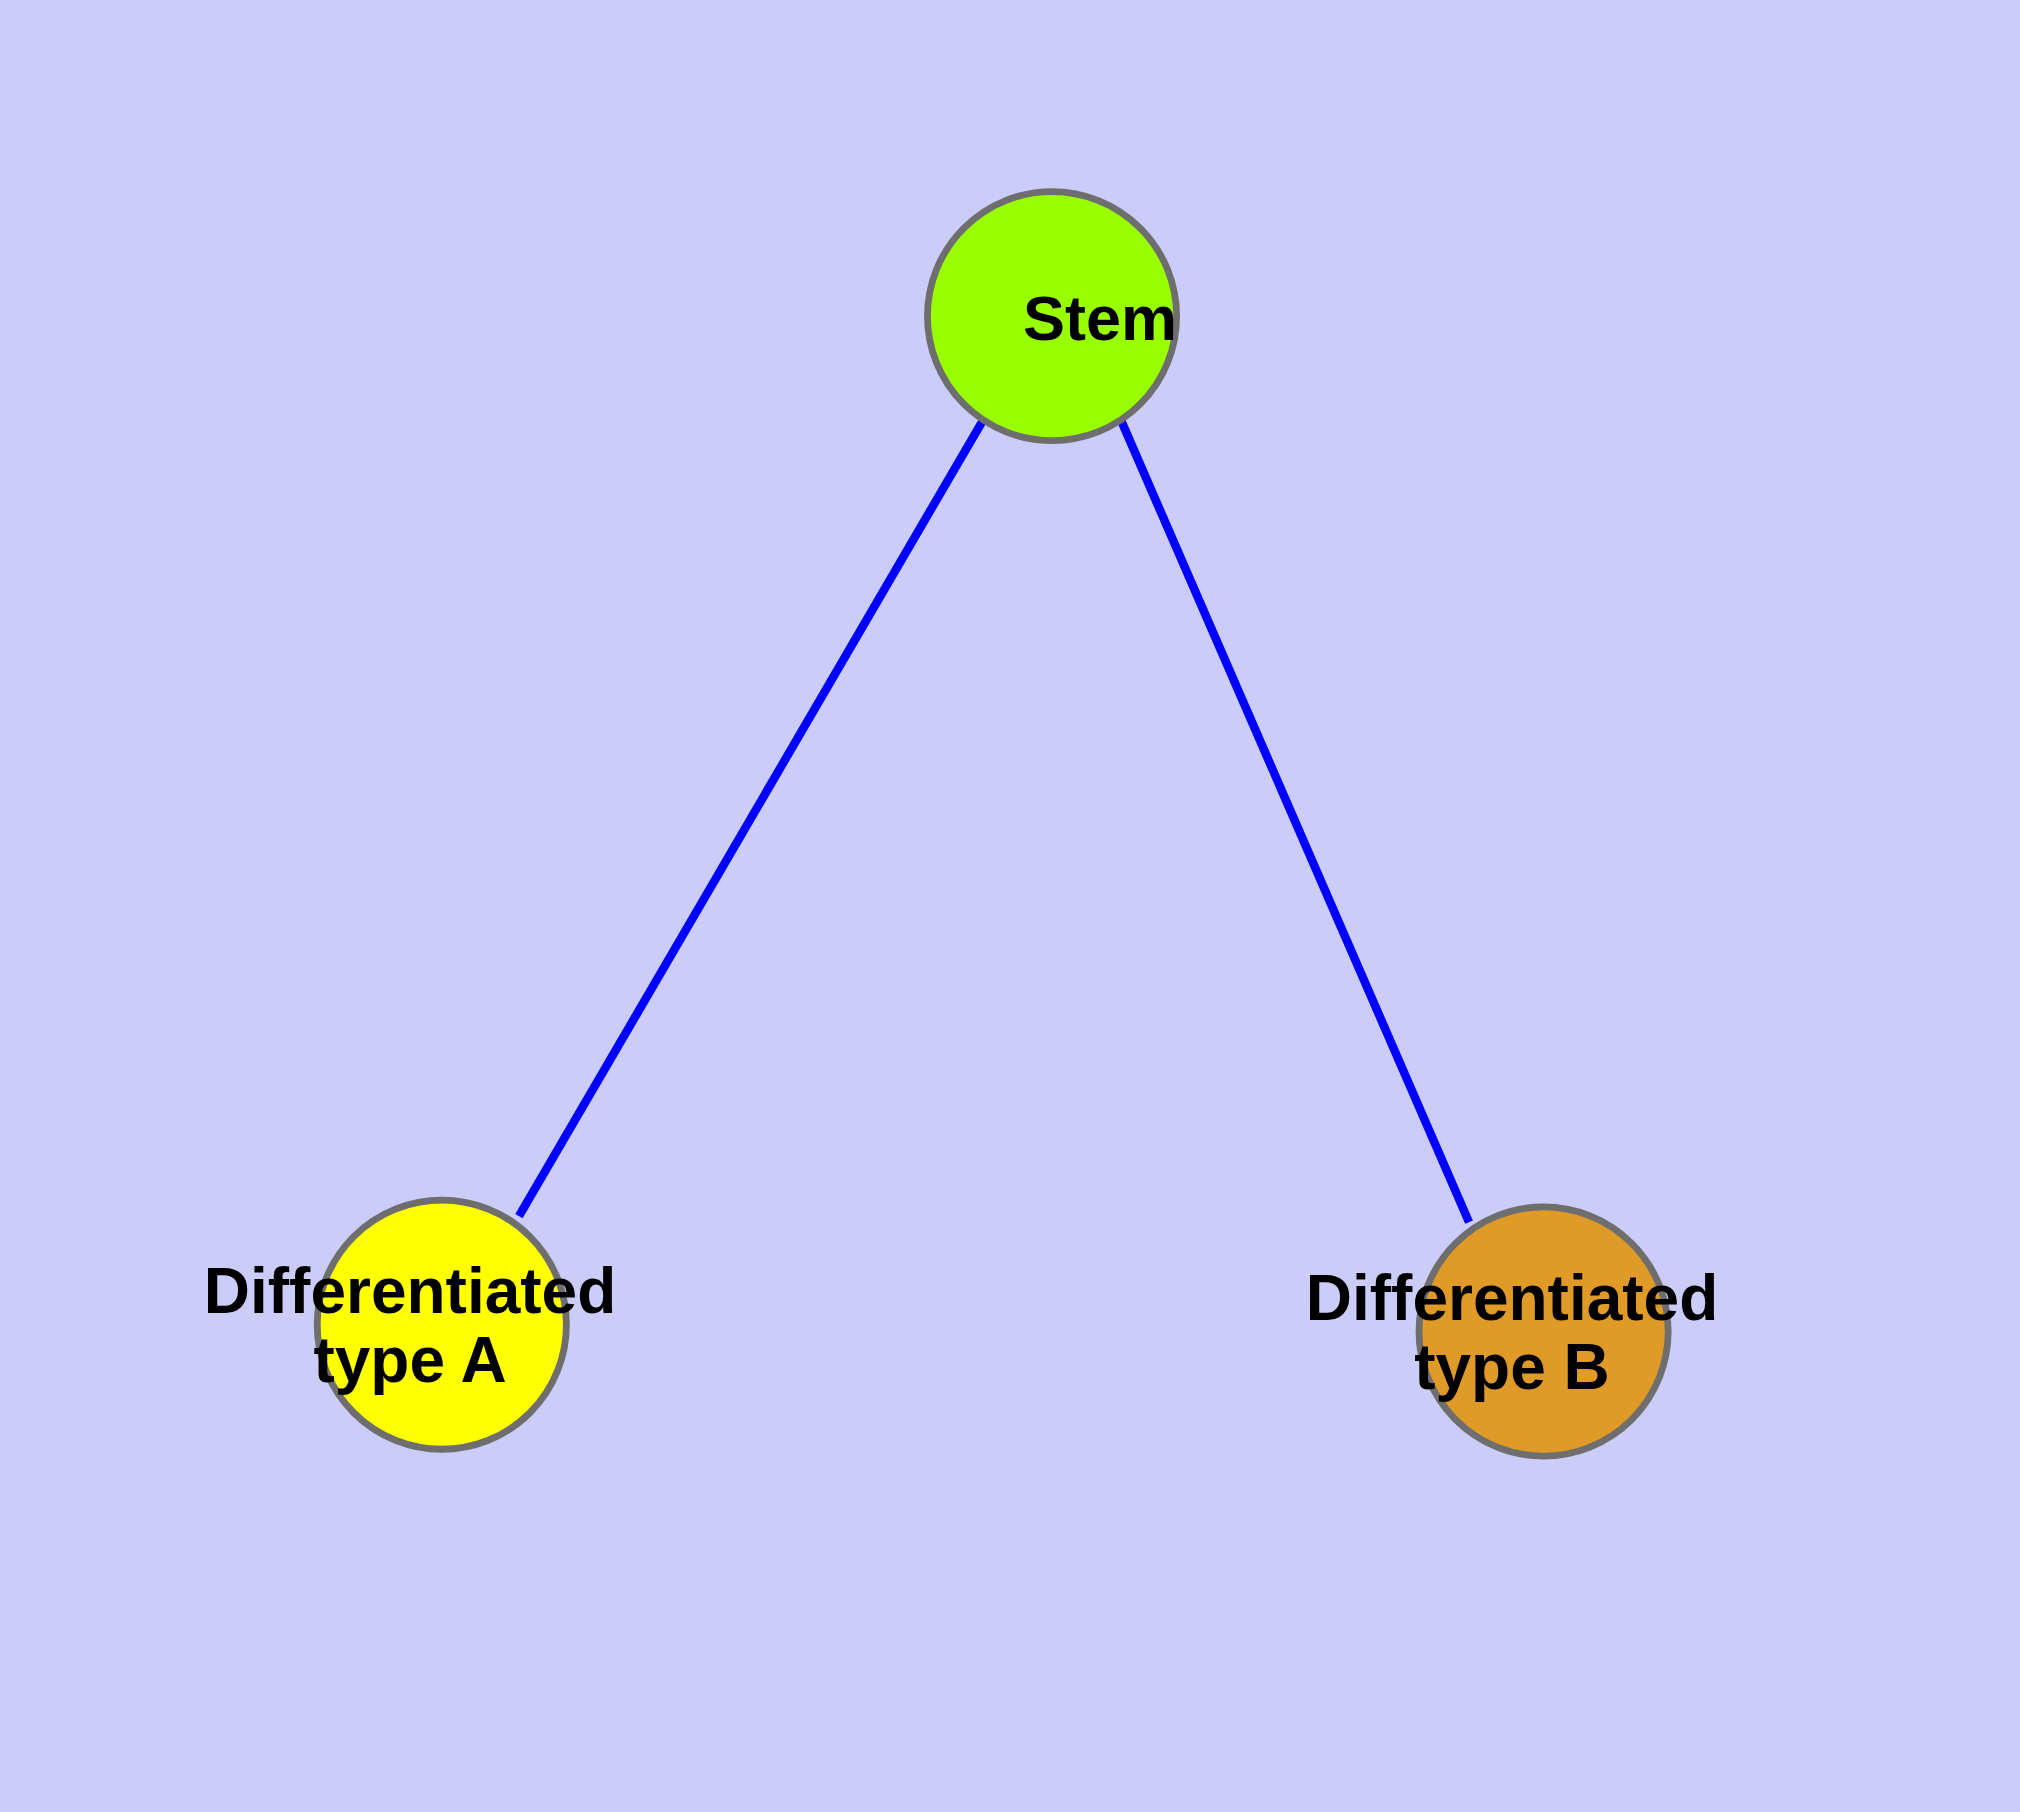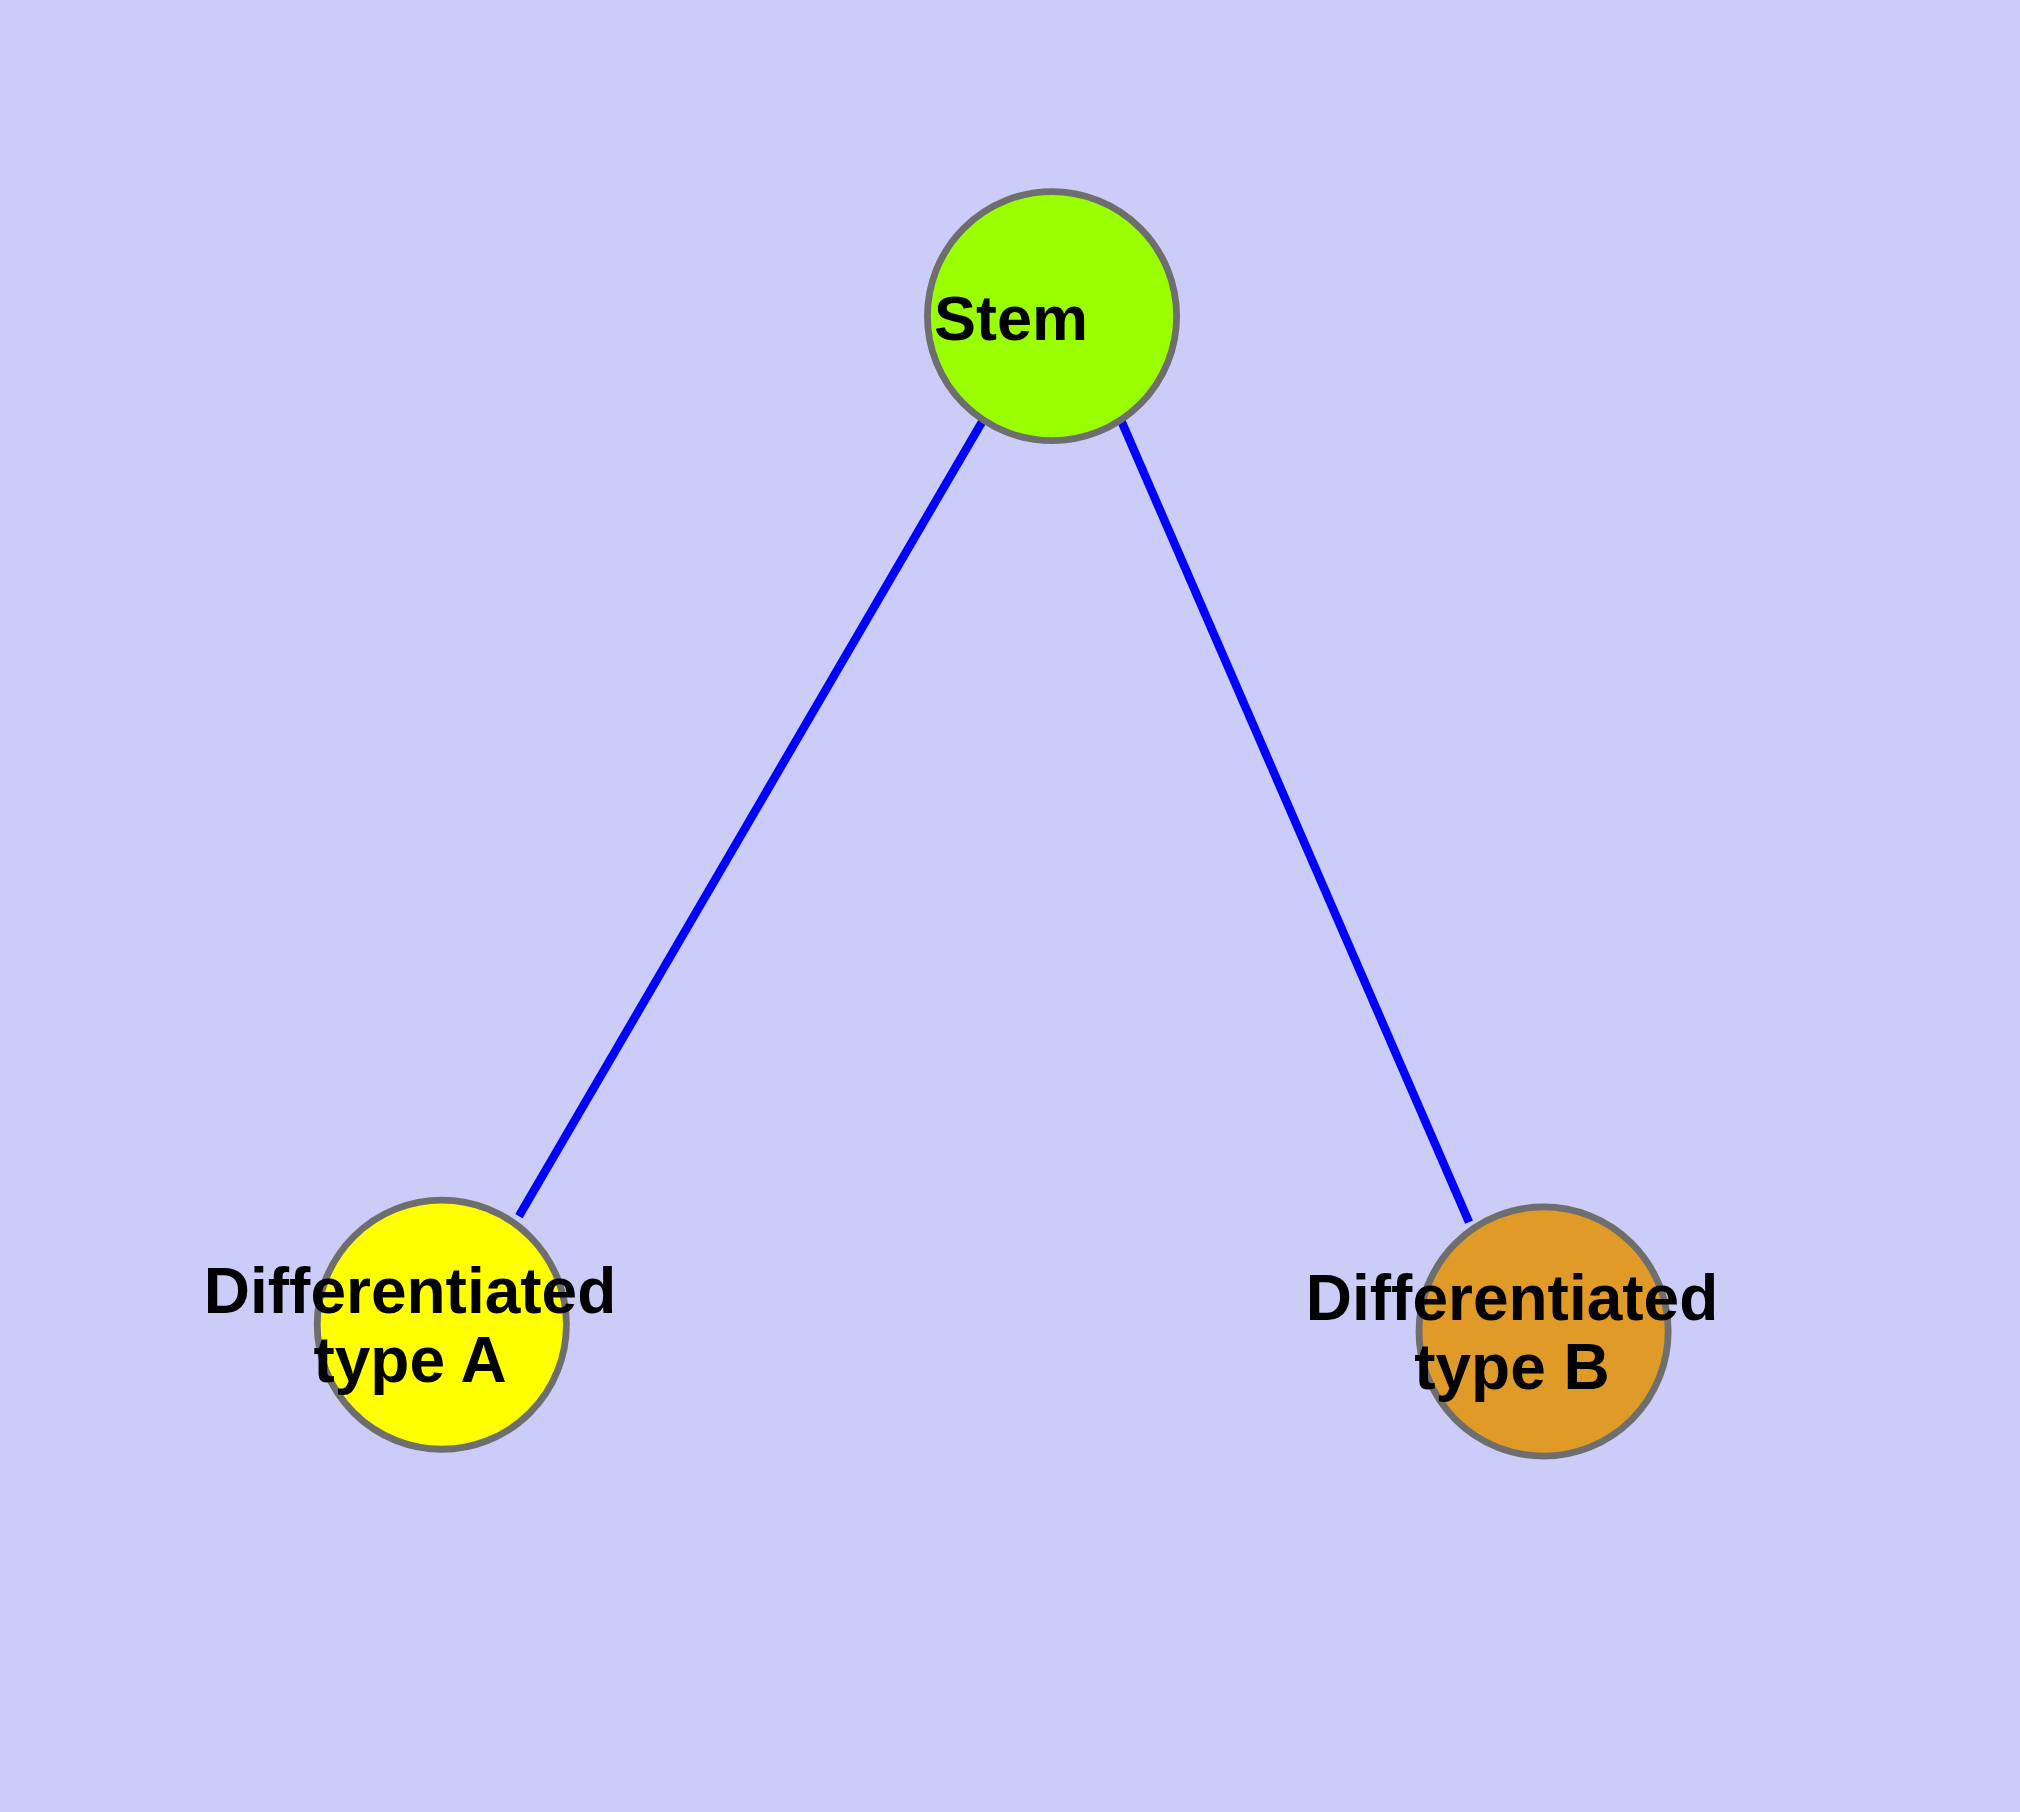--- a/index.html
+++ b/index.html
@@ -68,21 +68,21 @@
       <line class="graph-edge" x1="1160" y1="495" x2="612" y2="1435" stroke="#0000ff" stroke-width="10" stroke-linecap="butt"></line>
       <line class="graph-edge" x1="1322" y1="495" x2="1733" y2="1442" stroke="#0000ff" stroke-width="10" stroke-linecap="butt"></line>
     </g>
     <g>
       <circle class="graph-node" cx="1241" cy="373" r="147" fill="#99ff00" stroke="#6e6e6e" stroke-width="8"></circle>
       <circle class="graph-node" cx="521" cy="1563" r="147" fill="#ffff00" stroke="#6e6e6e" stroke-width="8"></circle>
       <circle class="graph-node" cx="1821" cy="1571" r="147" fill="#e09a28" stroke="#6e6e6e" stroke-width="8"></circle>
     </g>
   </svg>
 
-  <div id="label-stem" class="node-label" style="left: 1011px; top: 318px; font-size: 63px;">Stem</div>
+  <div id="label-stem" class="node-label" style="left: 1100px; top: 318px; font-size: 63px;">Stem</div>
 
   <div id="label-diff-a" class="node-label" style="left: 410px; top: 1326px; font-size: 64px;">Differentiated
 type A</div>
 
   <div id="label-diff-b" class="node-label" style="left: 1512px; top: 1333px; font-size: 64px;">Differentiated
 type B</div>
 
 </div>
 
 

